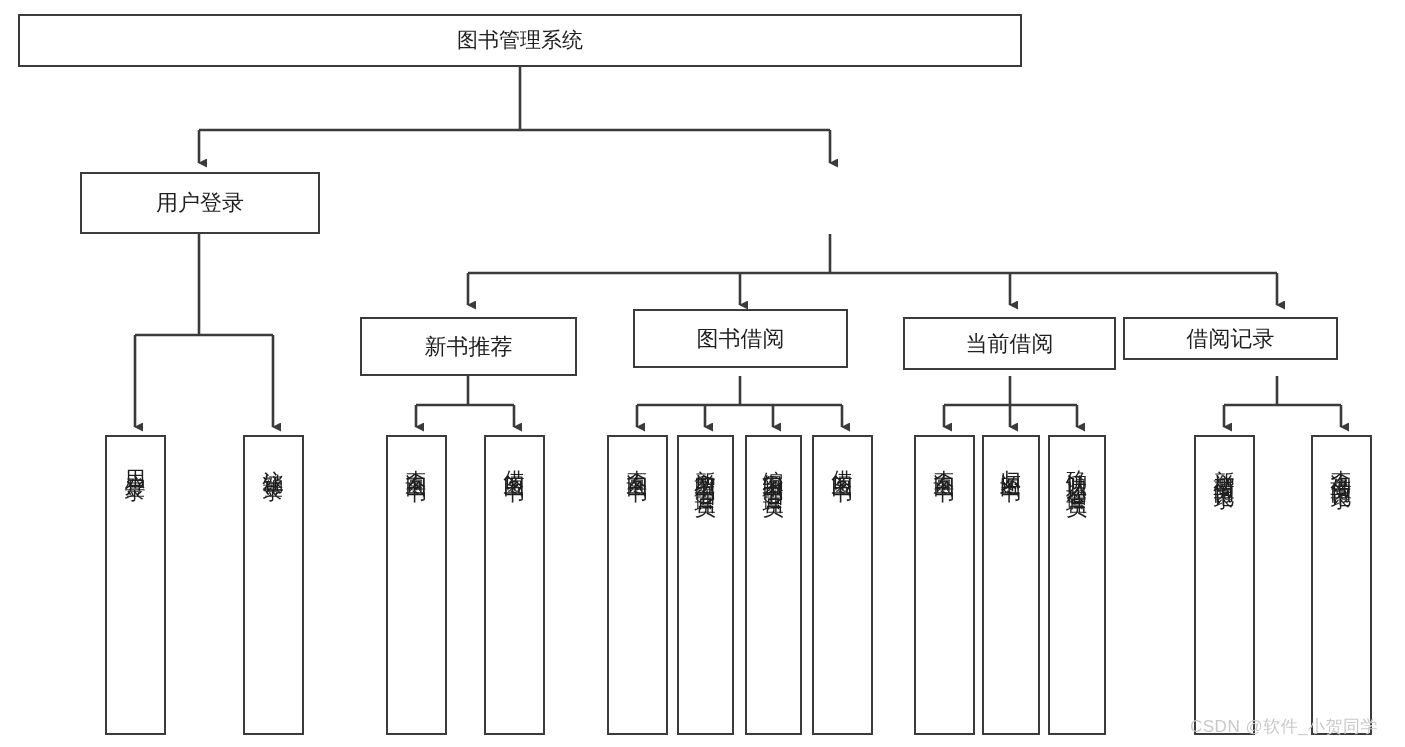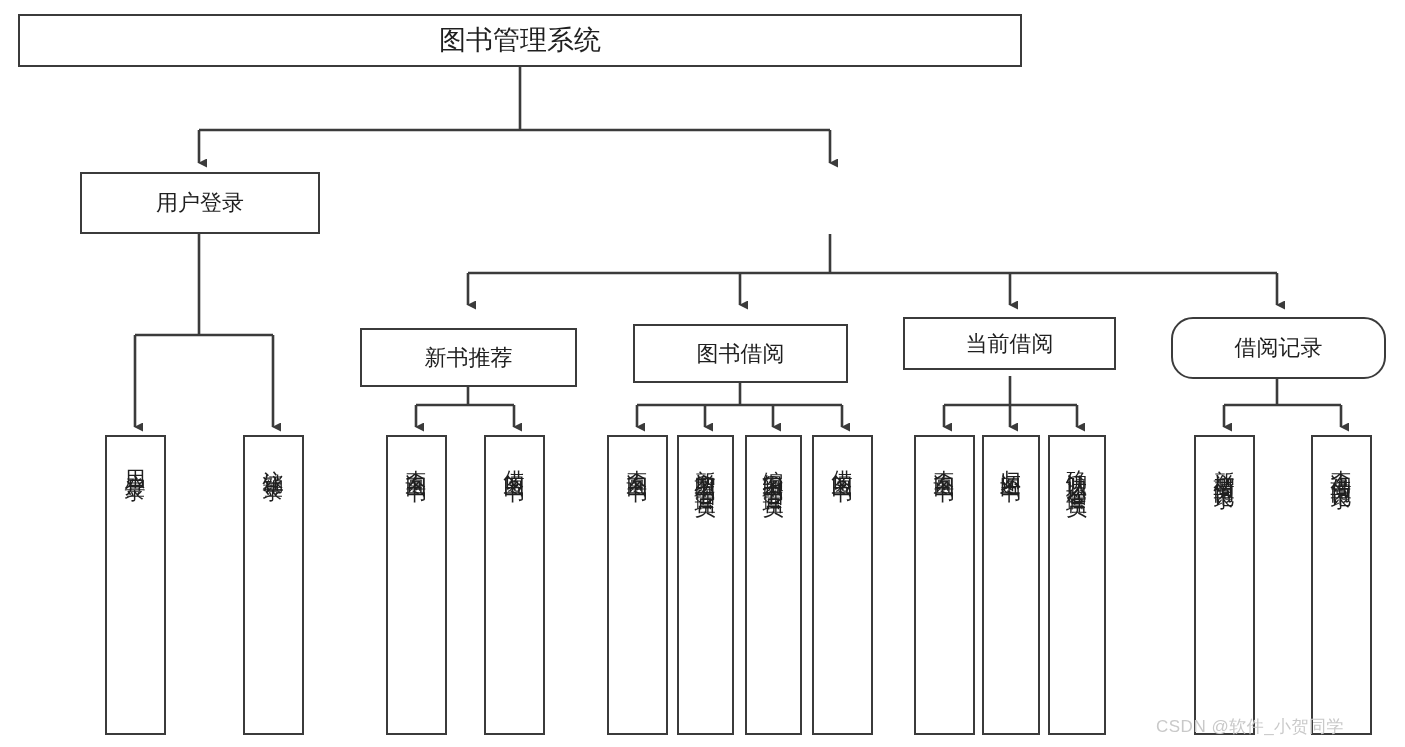--- a/index.html
+++ b/index.html
@@ -38,21 +38,21 @@
   .node-label {
     color: #1f1f1f;
     text-align: center;
     line-height: 1.25;
     white-space: nowrap;
   }
   .node.horizontal .node-label {
     font-size: 22px;
   }
   .node.root .node-label {
-    font-size: 27px;
+    font-size: 21px;
   }
   .node.vertical {
     align-items: flex-start;
     padding-top: 16px;
   }
   .node.vertical .node-label {
     writing-mode: vertical-rl;
     text-orientation: upright;
     font-size: 21px;
     letter-spacing: 4px;
@@ -123,30 +123,30 @@
   </svg>
 
   <div class="node root horizontal" style="left:18px; top:14px; width:1004px; height:53px;">
     <span class="node-label">图书管理系统</span>
   </div>
 
   <div class="node horizontal" style="left:80px; top:172px; width:240px; height:62px;">
     <span class="node-label">用户登录</span>
   </div>
 
-  <div class="node horizontal" style="left:360px; top:328px; width:217px; height:59px;">
+  <div class="node horizontal" style="left:360px; top:317px; width:217px; height:59px;">
     <span class="node-label">新书推荐</span>
   </div>
-  <div class="node horizontal" style="left:633px; top:324px; width:215px; height:59px;">
+  <div class="node horizontal" style="left:633px; top:309px; width:215px; height:59px;">
     <span class="node-label">图书借阅</span>
   </div>
   <div class="node horizontal" style="left:903px; top:317px; width:213px; height:53px;">
     <span class="node-label">当前借阅</span>
   </div>
-  <div class="node horizontal" style="left:1171px; top:317px; width:215px; height:62px;border-radius:22px;">
+  <div class="node horizontal" style="left:1123px; top:317px; width:215px; height:43px;">
     <span class="node-label">借阅记录</span>
   </div>
 
   <div class="node vertical" style="left:105px; top:435px; width:61px; height:300px;">
     <span class="node-label">用户登录</span>
   </div>
   <div class="node vertical" style="left:243px; top:435px; width:61px; height:300px;">
     <span class="node-label">注销登录</span>
   </div>
 
@@ -180,15 +180,15 @@
     <span class="node-label">确认归还（管理员）</span>
   </div>
 
   <div class="node vertical" style="left:1194px; top:435px; width:61px; height:300px;">
     <span class="node-label">新增借阅记录</span>
   </div>
   <div class="node vertical" style="left:1311px; top:435px; width:61px; height:300px;">
     <span class="node-label">查询借阅记录</span>
   </div>
 
-  <div class="watermark" style="left:1156px; top:715px;text-align:center;">CSDN @软件_小贺同学</div>
+  <div class="watermark" style="left:1190px; top:715px;text-align:center;">CSDN @软件_小贺同学</div>
 
 </div>
 
 </body></html>

